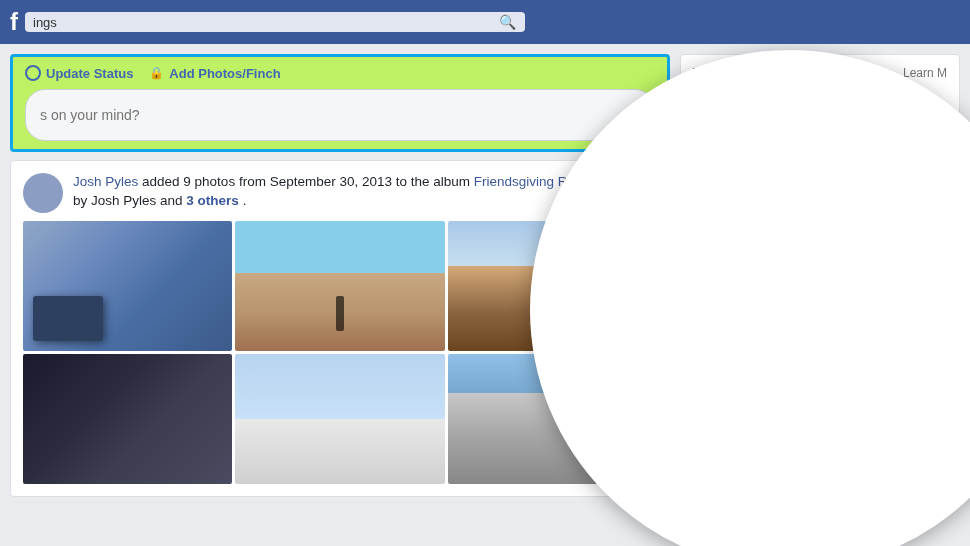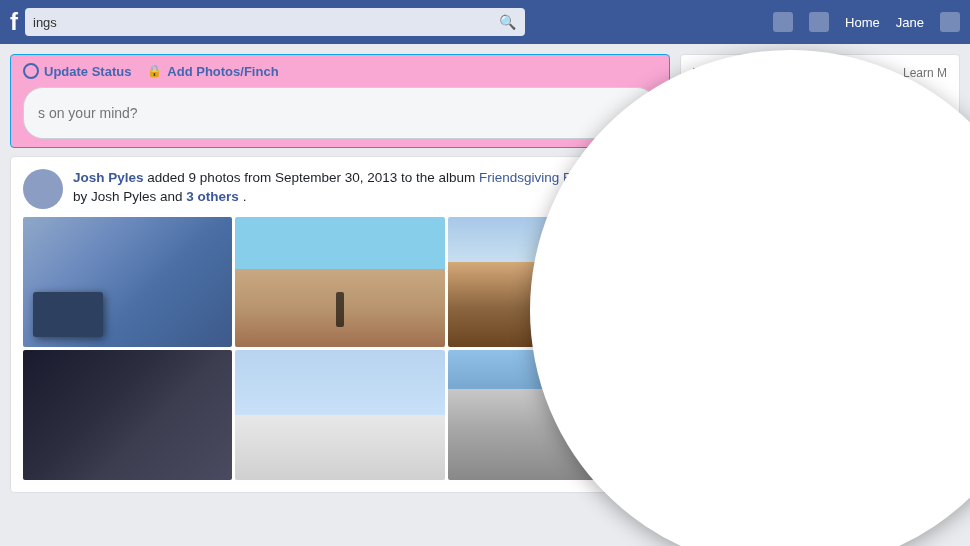--- a/index.html
+++ b/index.html
@@ -84,23 +84,23 @@
     
     .feed-area {
       flex: 1;
       display: flex;
       flex-direction: column;
       gap: 8px;
     }
 
     
     .status-bar {
-      background: #f9a8d4;
+      background: #bef264;
       border-radius: 4px;
-      border: 1px solid #0ea5e9;
+      border: 3px solid #0ea5e9;
       padding: 8px 12px;
     }
     .status-actions {
       display: flex;
       gap: 16px;
       margin-bottom: 8px;
       font-size: 13px;
       color: #4267b2;
       font-weight: 600;
     }
@@ -148,21 +148,21 @@
       border-radius: 50%;
       background: #8b9dc3;
       flex-shrink: 0;
     }
     .post-text {
       font-size: 13.5px;
       color: #1d2129;
       line-height: 1.4;
     }
     .post-text .username {
-      font-weight: bold;
+      font-weight: normal;
       color: #3b5998;
       cursor: pointer;
     }
     .post-text .album-link {
       color: #3b5998;
       cursor: pointer;
     }
     .post-text .others-link {
       color: #3b5998;
       cursor: pointer;
@@ -377,29 +377,22 @@
     .avatar-mike {
       background: linear-gradient(180deg, #d4c4a8 0%, #b8a888 30%, #8b7858 60%, #6b5838 100%);
     }
   </style>
 </head>
 <body>
 
 <div class="top-nav">
   <span class="nav-logo">f</span>
   <div class="nav-search">
-    <input type="text" style="width: 100%; height: 28px; border-radius: 4px; border: none; padding: 0px 30px 0px 8px; font-size: 13px; background: rgba(255, 255, 255, 0.85); color: rgb(51, 51, 51);" value="ings">
+    <input type="text" style="width: 100%; height: 20px; border-radius: 4px; border: none; padding: 0px 30px 0px 8px; font-size: 13px; background: rgba(255, 255, 255, 0.85); color: rgb(51, 51, 51);" value="ings">
     <span class="nav-search-icon">🔍</span>
-  </div>
-  <div class="nav-right">
-    <span class="nav-icon"></span>
-    <span class="nav-icon"></span>
-    <a>Home</a>
-    <a>Jane</a>
-    <span class="nav-icon"></span>
   </div>
 </div>
 
 <div class="main-layout">
 
   <div class="feed-area">
 
     <div class="status-bar">
       <div class="status-actions">
         <div class="status-action-item">

